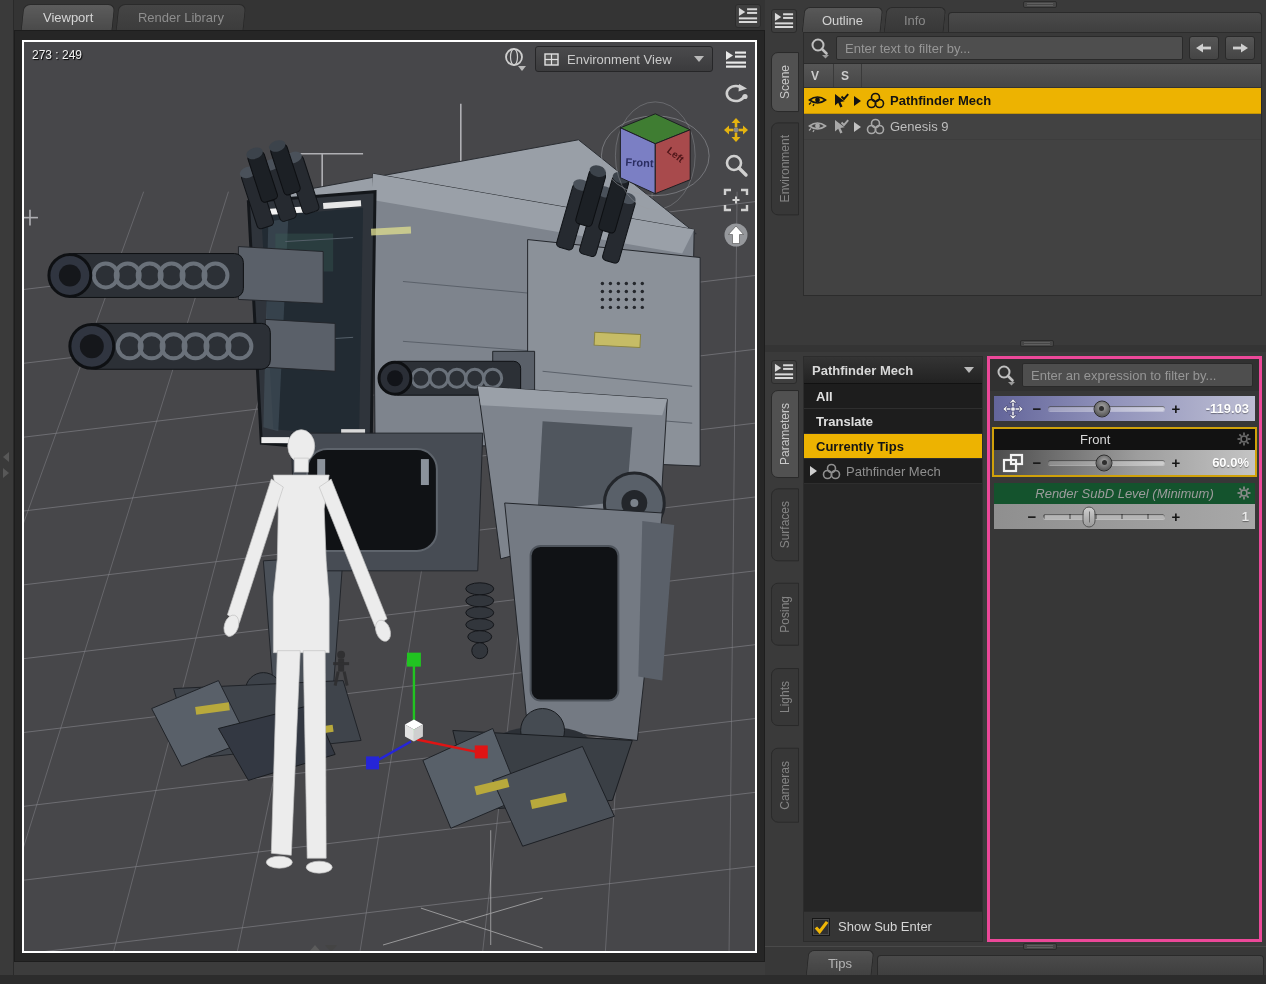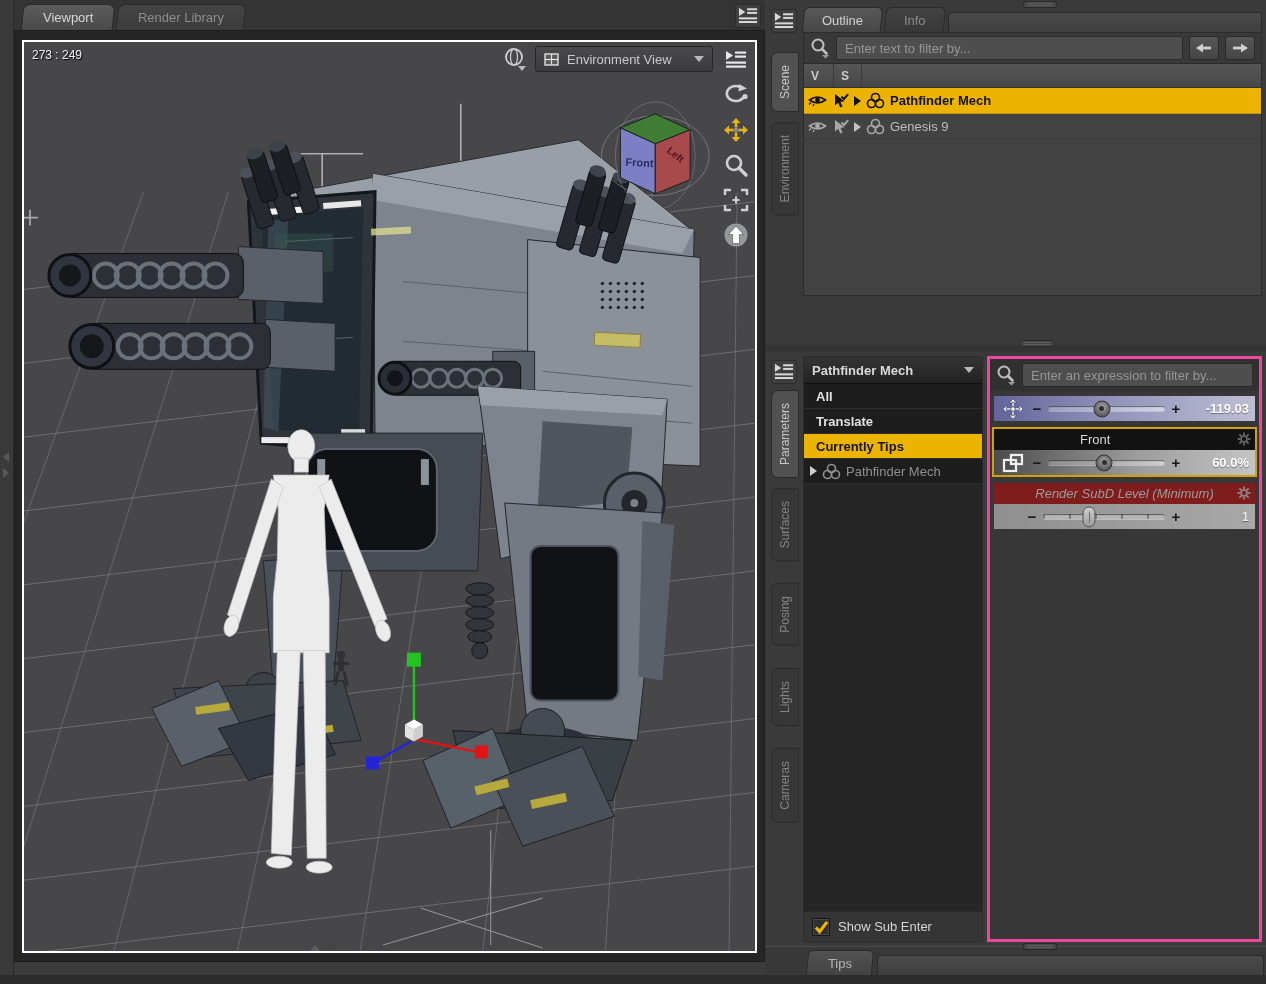--- a/index.html
+++ b/index.html
@@ -83,21 +83,21 @@
   .group-tree-item{height:25px;display:flex;align-items:center;gap:5px;padding:0 6px;font-size:13px;color:#8f8f8f;border-bottom:1px solid #2e2e2e;}
   .subitems-row{height:30px;display:flex;align-items:center;gap:8px;padding:0 8px;background:#353535;border-top:1px solid #2a2a2a;}
   .checkbox{width:18px;height:18px;background:#2f2f2f;border:1px solid #161616;box-shadow:inset 0 0 0 1px #4a4a4a;display:flex;align-items:center;justify-content:center;}
   .subitems-label{font-size:13px;color:#d6d6d6;}
   .pcol-right{flex:1;display:flex;flex-direction:column;background:#333;border:3px solid #ec4899;justify-content:center;}
   .param-scroll{flex:1;background:#373737;padding:3px 2px;}
   .pblock{margin-bottom:4px;border:2px solid transparent;}
   .pblock.focused{border:2px solid #cfa10a;}
   .pblock-head{height:21px;background:#121212;display:flex;align-items:center;position:relative;padding-left:86px;
                font-size:13px;color:#d8d8d8;}
-  .pblock-head.subd{background:#7f1d1d;justify-content:center;padding-left:0;color:#9c9c9c;font-style:italic;}
+  .pblock-head.subd{background:#14532d;justify-content:center;padding-left:0;color:#9c9c9c;font-style:italic;}
   .gear{position:absolute;right:4px;top:3px;}
   .pblock-row{height:25px;display:flex;align-items:center;gap:5px;padding:0 6px;background:linear-gradient(90deg,#4c4c4c,#9d9d9d 55%,#c4c4c4);}
   .pblock-row.translate{background:linear-gradient(90deg,#63659a,#9193bb 45%,#bdbed3);}
   .pblock-row.subd{background:linear-gradient(90deg,#8f8f8f,#a8a8a8);}
   .sl-sign{width:12px;text-align:center;font-size:15px;font-weight:bold;color:#161616;line-height:1;}
   .sl-track{flex:1;height:5px;border-radius:3px;background:linear-gradient(90deg,#8b8b8b,#cfcfcf);box-shadow:0 1px 0 rgba(255,255,255,.35), inset 0 1px 1px rgba(0,0,0,.5);position:relative;}
   .translate .sl-track{background:linear-gradient(90deg,#9fa0c0,#d3d4e4);}
   .subd .sl-track{background:#b5b5b5;background-image:repeating-linear-gradient(90deg,#7c7c7c 0 2px,transparent 2px 26px);}
   .sl-handle{position:absolute;top:50%;width:17px;height:17px;border-radius:50%;transform:translate(-50%,-50%);
              background:radial-gradient(circle at 50% 38%,#a8a8a8,#5d5d5d 70%);border:1px solid #2f2f2f;}

